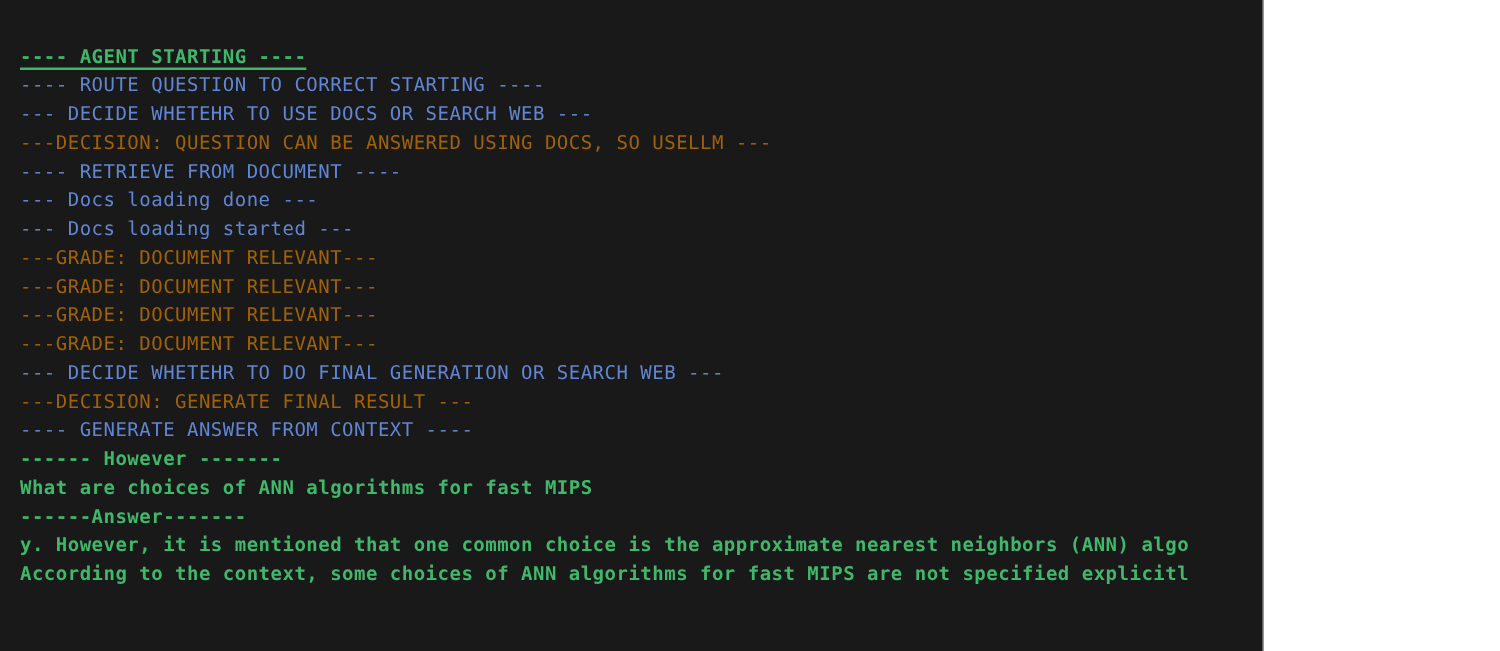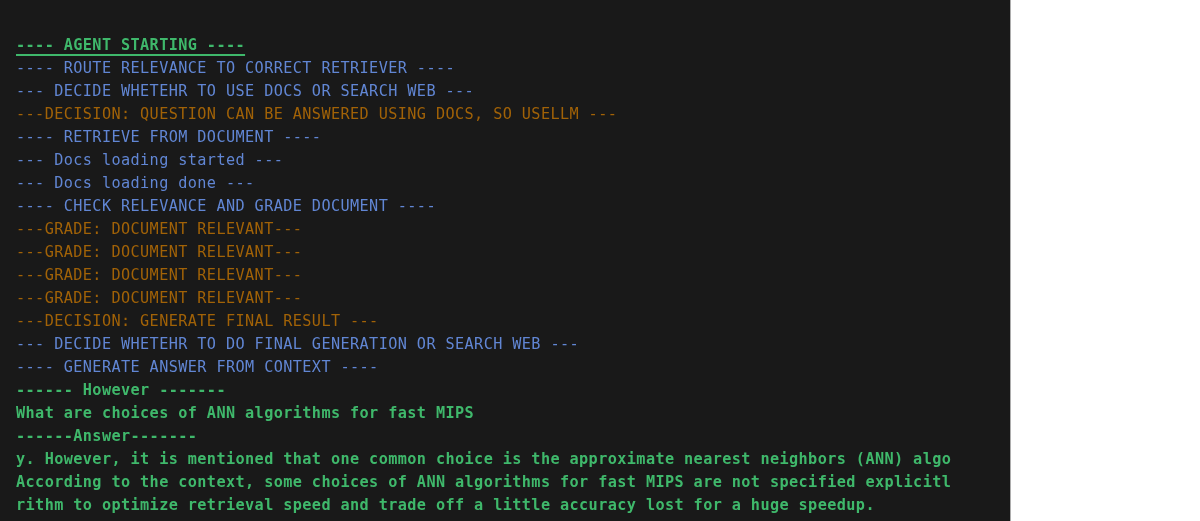--- a/index.html
+++ b/index.html
@@ -70,38 +70,36 @@
   }
 </style>
 </head>
 <body>
 
 <div id="console-root">
 
   <div class="terminal-panel">
     <div class="log-stream" id="log-stream">
         <div class="log-line c-green bold underline">---- AGENT STARTING ----</div>
-        <div class="log-line c-blue">---- ROUTE RELEVANCE TO CORRECT RETRIEVER ----</div>
+        <div class="log-line c-blue">---- ROUTE QUESTION TO CORRECT STARTING ----</div>
         <div class="log-line c-blue">--- DECIDE WHETEHR TO USE DOCS OR SEARCH WEB ---</div>
         <div class="log-line c-magenta">---DECISION: QUESTION CAN BE ANSWERED USING DOCS, SO USELLM ---</div>
         <div class="log-line c-blue">---- RETRIEVE FROM DOCUMENT ----</div>
+        <div class="log-line c-blue">--- Docs loading done ---</div>
         <div class="log-line c-blue">--- Docs loading started ---</div>
-        <div class="log-line c-blue">--- Docs loading done ---</div>
-        <div class="log-line c-blue">---- CHECK RELEVANCE AND GRADE DOCUMENT ----</div>
         <div class="log-line c-magenta">---GRADE: DOCUMENT RELEVANT---</div>
         <div class="log-line c-magenta">---GRADE: DOCUMENT RELEVANT---</div>
         <div class="log-line c-magenta">---GRADE: DOCUMENT RELEVANT---</div>
         <div class="log-line c-magenta">---GRADE: DOCUMENT RELEVANT---</div>
+        <div class="log-line c-blue">--- DECIDE WHETEHR TO DO FINAL GENERATION OR SEARCH WEB ---</div>
         <div class="log-line c-magenta">---DECISION: GENERATE FINAL RESULT ---</div>
-        <div class="log-line c-blue">--- DECIDE WHETEHR TO DO FINAL GENERATION OR SEARCH WEB ---</div>
         <div class="log-line c-blue">---- GENERATE ANSWER FROM CONTEXT ----</div>
         <div class="log-line c-green bold">------ However -------</div>
         <div class="log-line c-green bold">What are choices of ANN algorithms for fast MIPS</div>
         <div class="log-line c-green bold">------Answer-------</div>
         <div class="log-line c-green bold">y. However, it is mentioned that one common choice is the approximate nearest neighbors (ANN) algo</div>
         <div class="log-line c-green bold">According to the context, some choices of ANN algorithms for fast MIPS are not specified explicitl</div>
-        <div class="log-line c-green bold">rithm to optimize retrieval speed and trade off a little accuracy lost for a huge speedup.</div>
       </div>
   </div>
 
   <div class="white-pane"></div>
 
 </div>
 
 </body></html>

